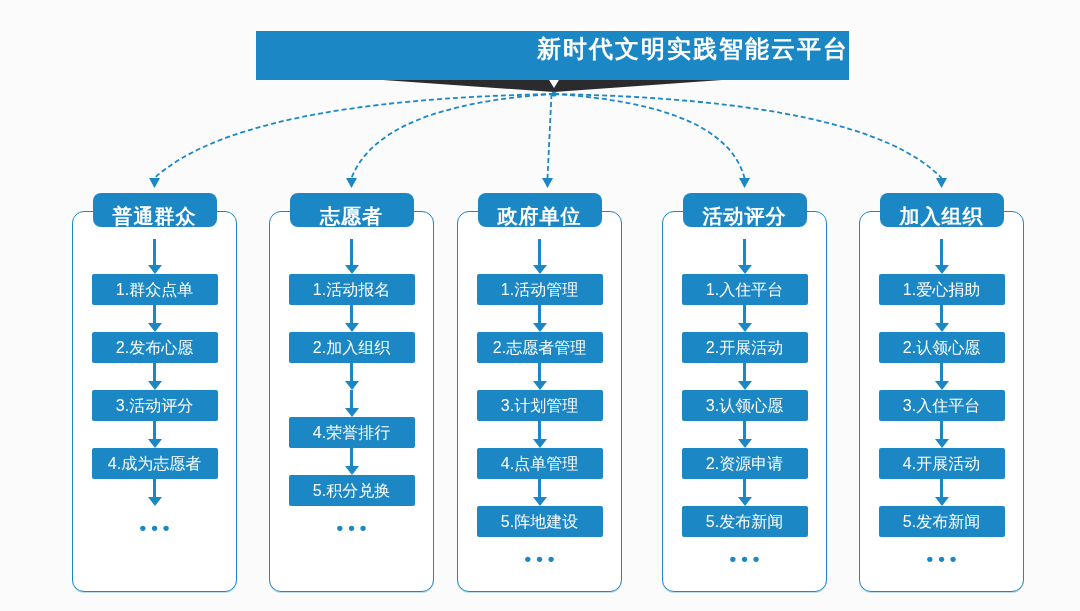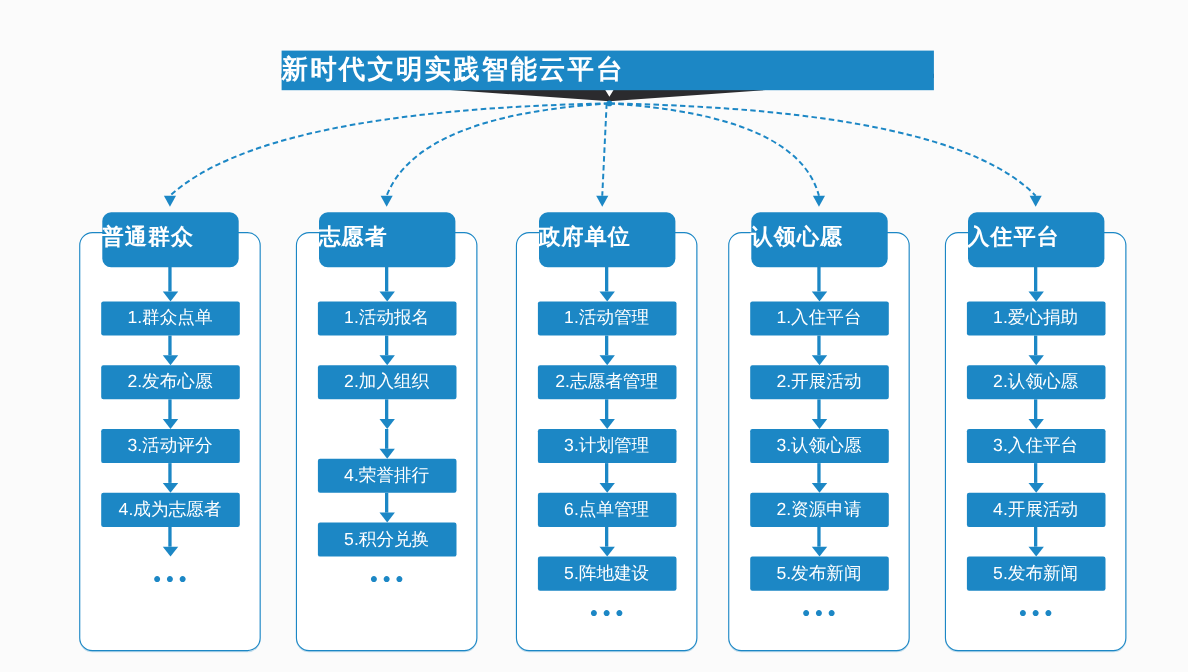--- a/index.html
+++ b/index.html
@@ -13,55 +13,55 @@
   body{
     background:var(--bg);
     font-family:"Liberation Sans", sans-serif;
     position:relative;
     overflow:hidden;
   }
   .stage{position:absolute;inset:0;width:1080px;height:611px;}
 
   
   .banner{
-    position:absolute;left:256px;top:46px;width:593px;height:36px;
+    position:absolute;left:256px;top:31px;width:593px;height:49px;
     background:var(--primary);
     color:var(--white);
     font-size:24px;font-weight:bold;letter-spacing:2px;
-    text-align:left;line-height:36px;
+    text-align:right;line-height:36px;
     z-index:3;
   }
 
   
   svg.overlay{position:absolute;left:0;top:0;z-index:2;}
   .wedge{fill:var(--dark);}
   .warrow{fill:var(--white);}
   .dash{stroke:var(--primary);stroke-width:1.8;fill:none;stroke-dasharray:5 3;}
   .ah{fill:var(--primary);}
   .origin-dot{fill:var(--primary);}
 
   
   .col{
     position:absolute;top:211px;width:165px;height:381px;
     border:1.6px solid var(--primary);
     border-radius:12px;
     background:var(--white);
     box-shadow:0 1px 0 rgba(28,135,197,.25);
     z-index:1;
   }
-  .col1{left:72px;}  .col2{left:269px;} .col3{left:469px;padding-left:25px;}
+  .col1{left:72px;}  .col2{left:269px;} .col3{left:457px;padding-left:25px;}
   .col4{left:662px;} .col5{left:859px;}
 
   .col-header{
     position:absolute;top:-19px;left:50%;transform:translateX(-50%);
-    width:124px;height:50px;
+    width:124px;height:34px;
     background:var(--primary);
     border-radius:8px;
     color:var(--white);font-size:20px;font-weight:bold;letter-spacing:1px;
-    line-height:46px;
+    text-align:center;line-height:46px;
     z-index:4;
   }
 
   .col-body{
     position:absolute;left:0;top:27px;width:100%;
     display:flex;flex-direction:column;align-items:center;
   }
   .step{
     width:126px;height:31px;flex:0 0 31px;
     background:var(--primary);
@@ -193,32 +193,32 @@
       <div class="step">2.志愿者管理</div>
       <div class="varrow">
           <i class="stem"></i>
           <i class="head"></i>
         </div>
       <div class="step">3.计划管理</div>
       <div class="varrow">
           <i class="stem"></i>
           <i class="head"></i>
         </div>
-      <div class="step">6.点单管理</div>
+      <div class="step">4.点单管理</div>
       <div class="varrow">
           <i class="stem"></i>
           <i class="head"></i>
         </div>
       <div class="step">5.阵地建设</div>
       <div class="more">•••</div>
     </div>
   </div>
 
   <div class="col col4">
-    <div class="col-header">认领心愿</div>
+    <div class="col-header">活动评分</div>
     <div class="col-body">
       <div class="varrow long">
           <i class="stem"></i>
           <i class="head"></i>
         </div>
       <div class="step">1.入住平台</div>
       <div class="varrow">
           <i class="stem"></i>
           <i class="head"></i>
         </div>
@@ -236,21 +236,21 @@
       <div class="varrow">
           <i class="stem"></i>
           <i class="head"></i>
         </div>
       <div class="step">5.发布新闻</div>
       <div class="more">•••</div>
     </div>
   </div>
 
   <div class="col col5">
-    <div class="col-header">入住平台</div>
+    <div class="col-header">加入组织</div>
     <div class="col-body">
       <div class="varrow long">
           <i class="stem"></i>
           <i class="head"></i>
         </div>
       <div class="step">1.爱心捐助</div>
       <div class="varrow">
           <i class="stem"></i>
           <i class="head"></i>
         </div>

